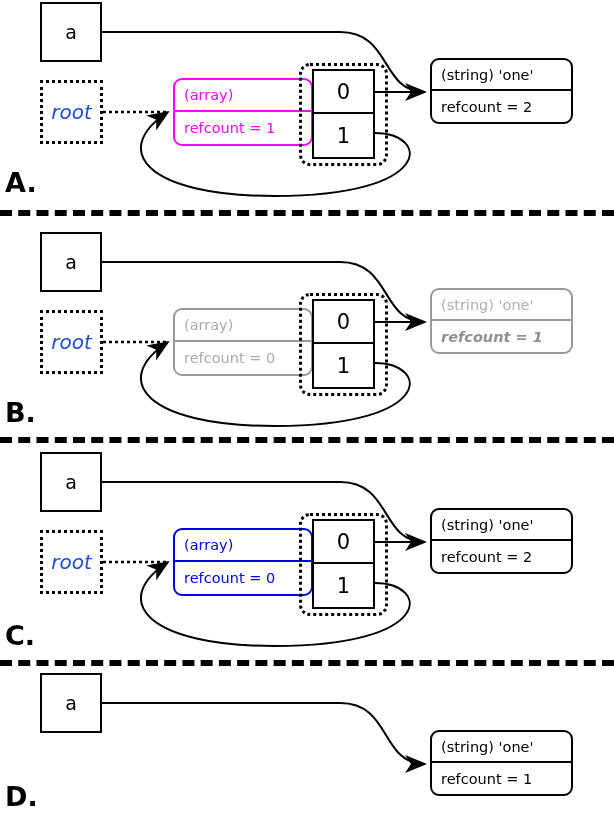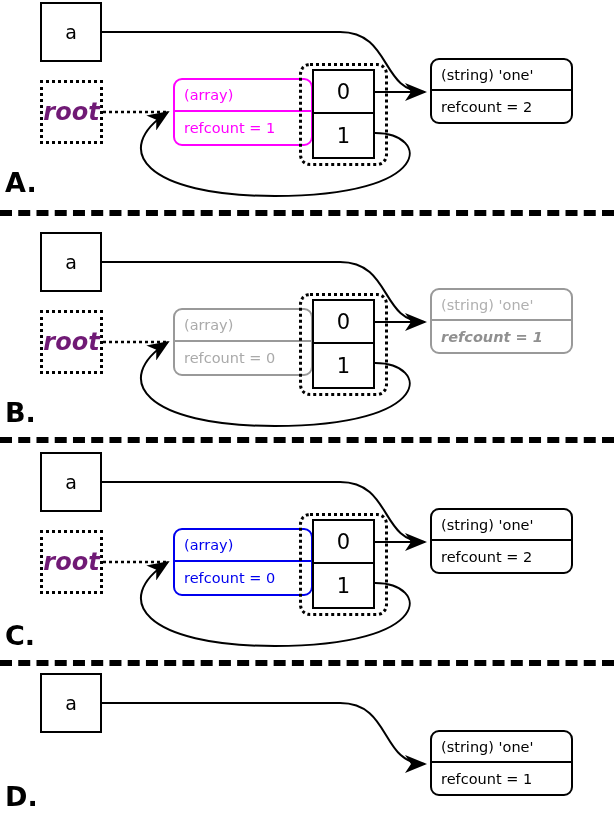--- a/index.html
+++ b/index.html
@@ -36,25 +36,24 @@
     color: #000;
     box-sizing: border-box;
   }
   .root-box {
     position: absolute;
     border: 3px dotted #000;
     background: #fff;
     display: flex;
     align-items: center;
     justify-content: center;
-    font-size: 24px;
+    font-size: 20px;
     font-style: italic;
-    color: #701a75;
-    box-sizing: border-box;
-    font-weight: bold;
+    color: #1d4ed8;
+    box-sizing: border-box;
   }
   
   .record {
     position: absolute;
     box-sizing: border-box;
     border: 2px solid #000;
     border-radius: 9px;
     background: #fff;
     overflow: hidden;
     text-align: center;

